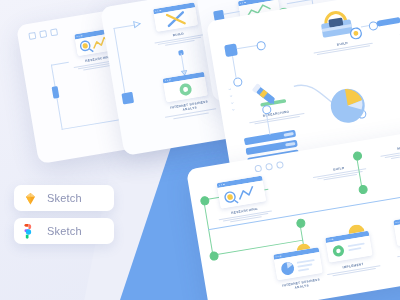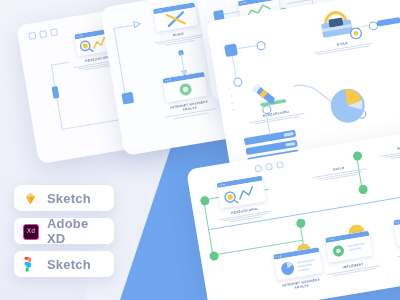--- a/index.html
+++ b/index.html
@@ -59,21 +59,21 @@
   .node.sq{border-radius:1.5px;background:#6aa4ef;border:none;}
   .wire.g{background:#7fd4a1;}
   
   #tools{position:absolute;left:14px;top:185px;width:100px;z-index:40;}
   .tool{
     display:flex;align-items:center;gap:9px;
     height:26px;margin-bottom:7px;padding:0 9px;
     background:#fff;border-radius:7px;
     box-shadow:0 4px 12px rgba(80,100,160,.13);
   }
-  .tool .nm{font-size:13px;font-weight:700;color:#8d93b5;letter-spacing:.2px;}
+  .tool .nm{font-size:11px;font-weight:400;color:#8d93b5;letter-spacing:.2px;}
   .ico{width:15px;height:15px;flex:0 0 15px;position:relative;}
   
   .sk{display:block;}
   
   .xd{width:14px;height:14px;border-radius:3px;background:#2e001f;
       border:1px solid #ff2bc2;display:flex;align-items:center;justify-content:center;}
   .xd b{font-size:6.5px;color:#ff61d8;font-weight:700;line-height:1;}
   
   .chev{position:absolute;color:#c3d6f2;font-size:6px;line-height:7px;}
 </style>
@@ -467,28 +467,20 @@
       <svg class="sk" width="15" height="15" viewBox="0 0 20 20">
         <path d="M4 7.5 L10 2.5 L16 7.5 L10 18 Z" fill="#f7a623"></path>
         <path d="M4 7.5 L10 7.5 L10 18 Z" fill="#fdb62e"></path>
         <path d="M4 7.5 L10 2.5 L10 7.5 Z" fill="#fdd17c"></path>
         <path d="M10 2.5 L16 7.5 L10 7.5 Z" fill="#fdd17c"></path>
       </svg>
     </span>
     <span class="nm">Sketch</span>
   </div>
 
-  <div class="tool">
-    <span class="ico">
-      <span class="xd">
-          <b>Xd</b>
-        </span>
-    </span>
-    <span class="nm">Adobe XD</span>
-  </div>
 
   <div class="tool">
     <span class="ico">
       <svg width="11" height="16" viewBox="0 0 12 18">
         <path d="M3 0 h3 v3 h-3 a1.5 1.5 0 0 1 0 -3 z" fill="#f24e1e"></path>
         <path d="M6 0 h0 a3 3 0 0 1 0 6 h-0 z" fill="#ff7262"></path>
         <path d="M3 6 h3 v3 h-3 a1.5 1.5 0 0 1 0 -3 z" fill="#a259ff"></path>
         <path d="M6 6 a3 3 0 1 1 0 6 a3 3 0 0 1 0 -6 z" fill="#1abcfe"></path>
         <path d="M3 12 h3 v3 a1.5 1.5 0 1 1 -3 0 z" fill="#0acf83"></path>
       </svg>

